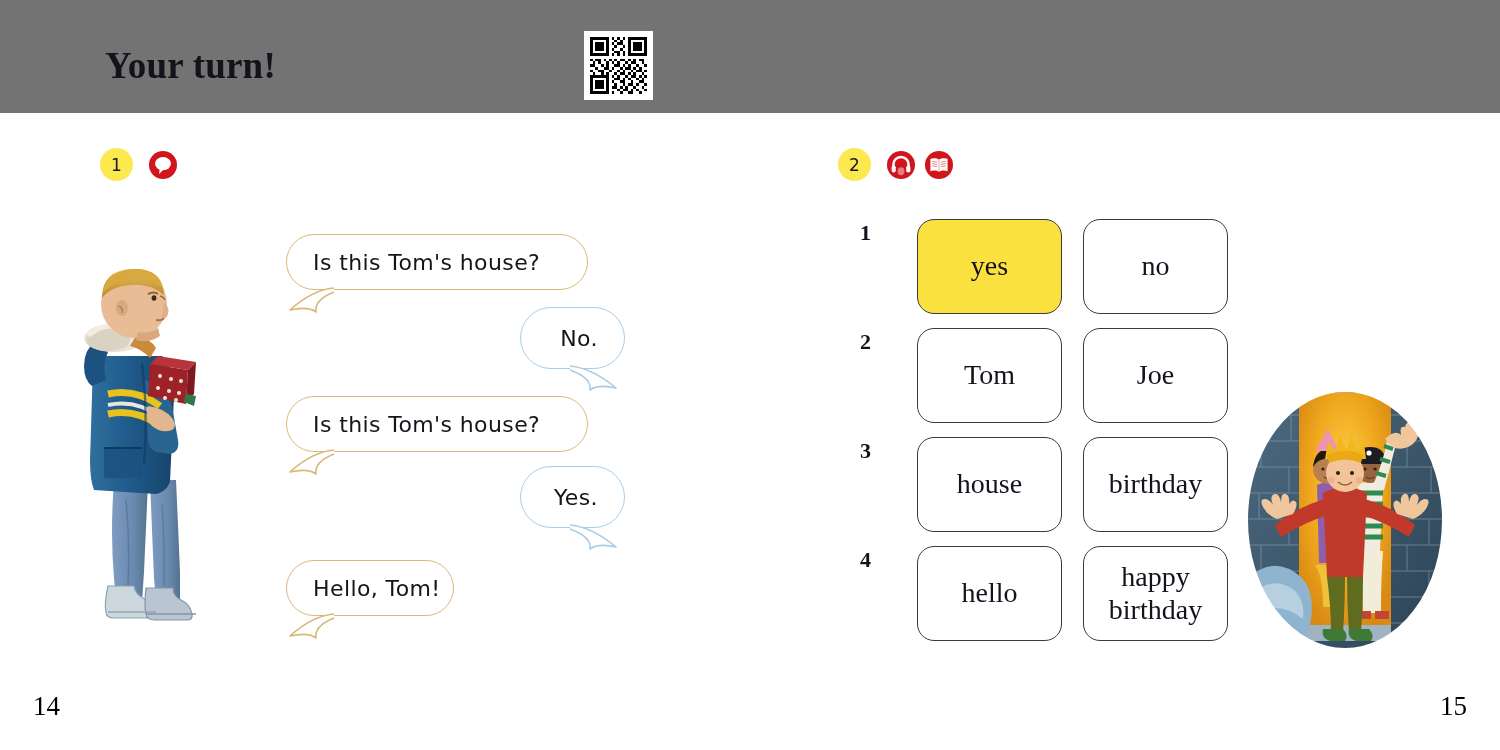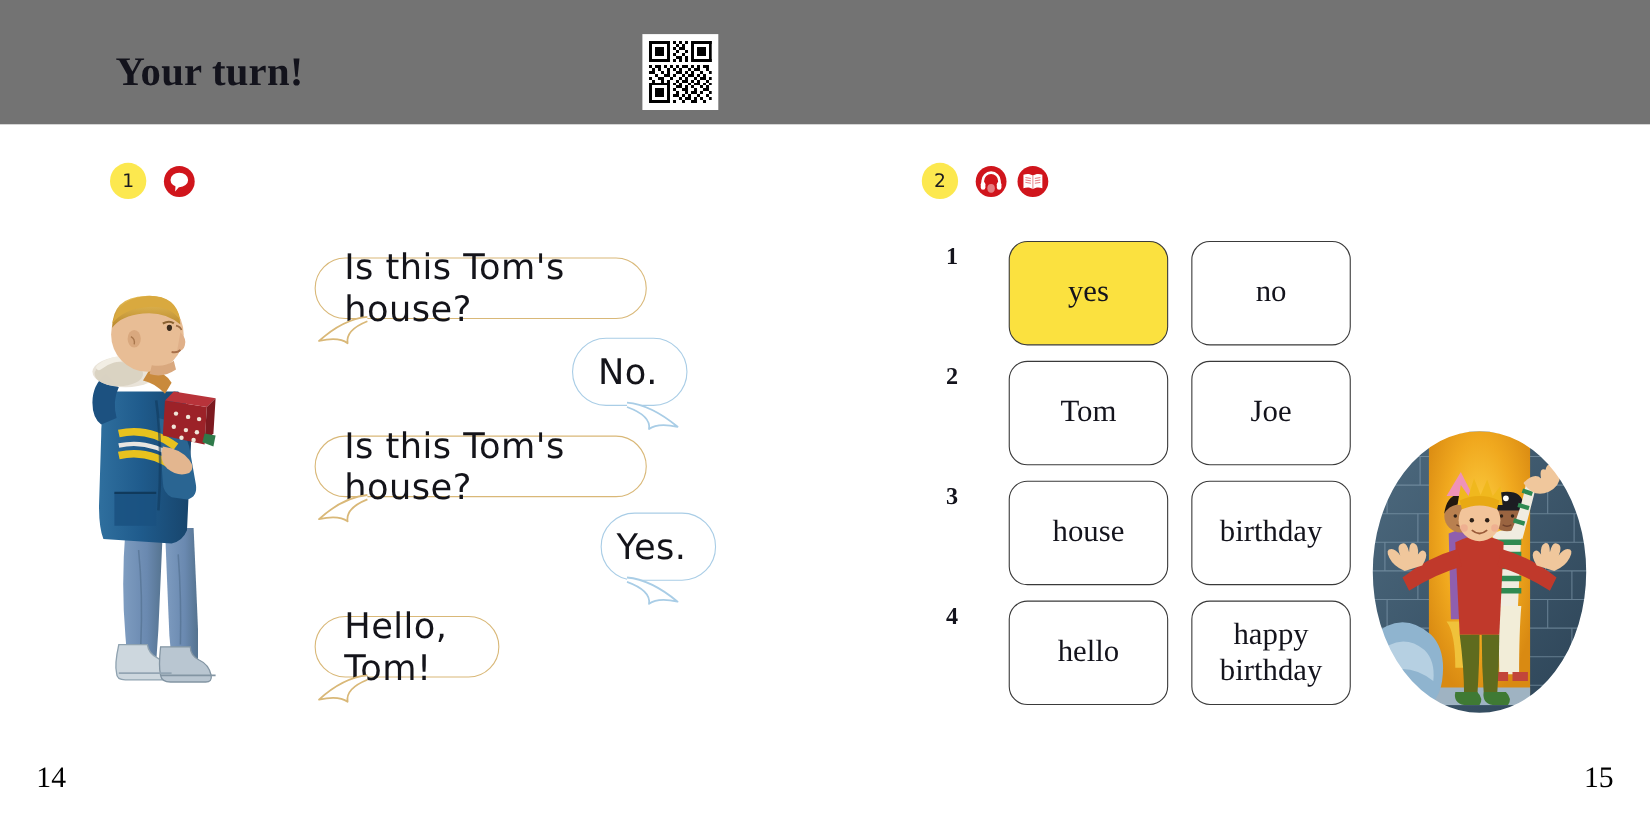--- a/index.html
+++ b/index.html
@@ -76,21 +76,21 @@
   
   #boy-illustration { position: absolute; left: 78px; top: 268px; }
   .bubble {
     position: absolute;
     box-sizing: border-box;
     border-radius: 34px;
     background: #ffffff;
     display: flex;
     align-items: center;
     font-family: "DejaVu Sans", sans-serif;
-    font-size: 32px;
+    font-size: 22px;
     letter-spacing: .4px;
     color: #14141a;
   }
   .bubble.ask {
     border: 1.6px solid #d9b878;
     justify-content: flex-start;
     padding-left: 26px;
   }
   .bubble.answer {
     border: 1.6px solid #a9cde6;
@@ -402,21 +402,21 @@
   <path d="M14 2 Q36 4 60 24 Q42 20 34 26 Q36 14 14 6" fill="#ffffff" stroke="#a9cde6" stroke-width="1.6" stroke-linejoin="round"></path>
 </svg>
 
 <div class="bubble ask" style="left:286px; top:396px; width:302px; height:56px;">
   <span>Is this Tom's house?</span>
 </div>
 <svg class="tail" style="left:286px; top:448px;" width="70" height="34" viewBox="0 0 70 34">
   <path d="M48 2 Q26 4 4 24 Q22 20 30 26 Q28 14 48 6" fill="#ffffff" stroke="#d9b878" stroke-width="1.6" stroke-linejoin="round"></path>
 </svg>
 
-<div class="bubble answer" style="left:546px; top:466px; width:105px; height:62px;text-align:center;">
+<div class="bubble answer" style="left:520px; top:466px; width:105px; height:62px;text-align:center;">
   <span>Yes.</span>
 </div>
 <svg class="tail" style="left:556px; top:523px;" width="70" height="34" viewBox="0 0 70 34">
   <path d="M14 2 Q36 4 60 24 Q42 20 34 26 Q36 14 14 6" fill="#ffffff" stroke="#a9cde6" stroke-width="1.6" stroke-linejoin="round"></path>
 </svg>
 
 <div class="bubble ask" style="left:286px; top:560px; width:168px; height:56px;">
   <span>Hello, Tom!</span>
 </div>
 <svg class="tail" style="left:286px; top:612px;" width="70" height="34" viewBox="0 0 70 34">

